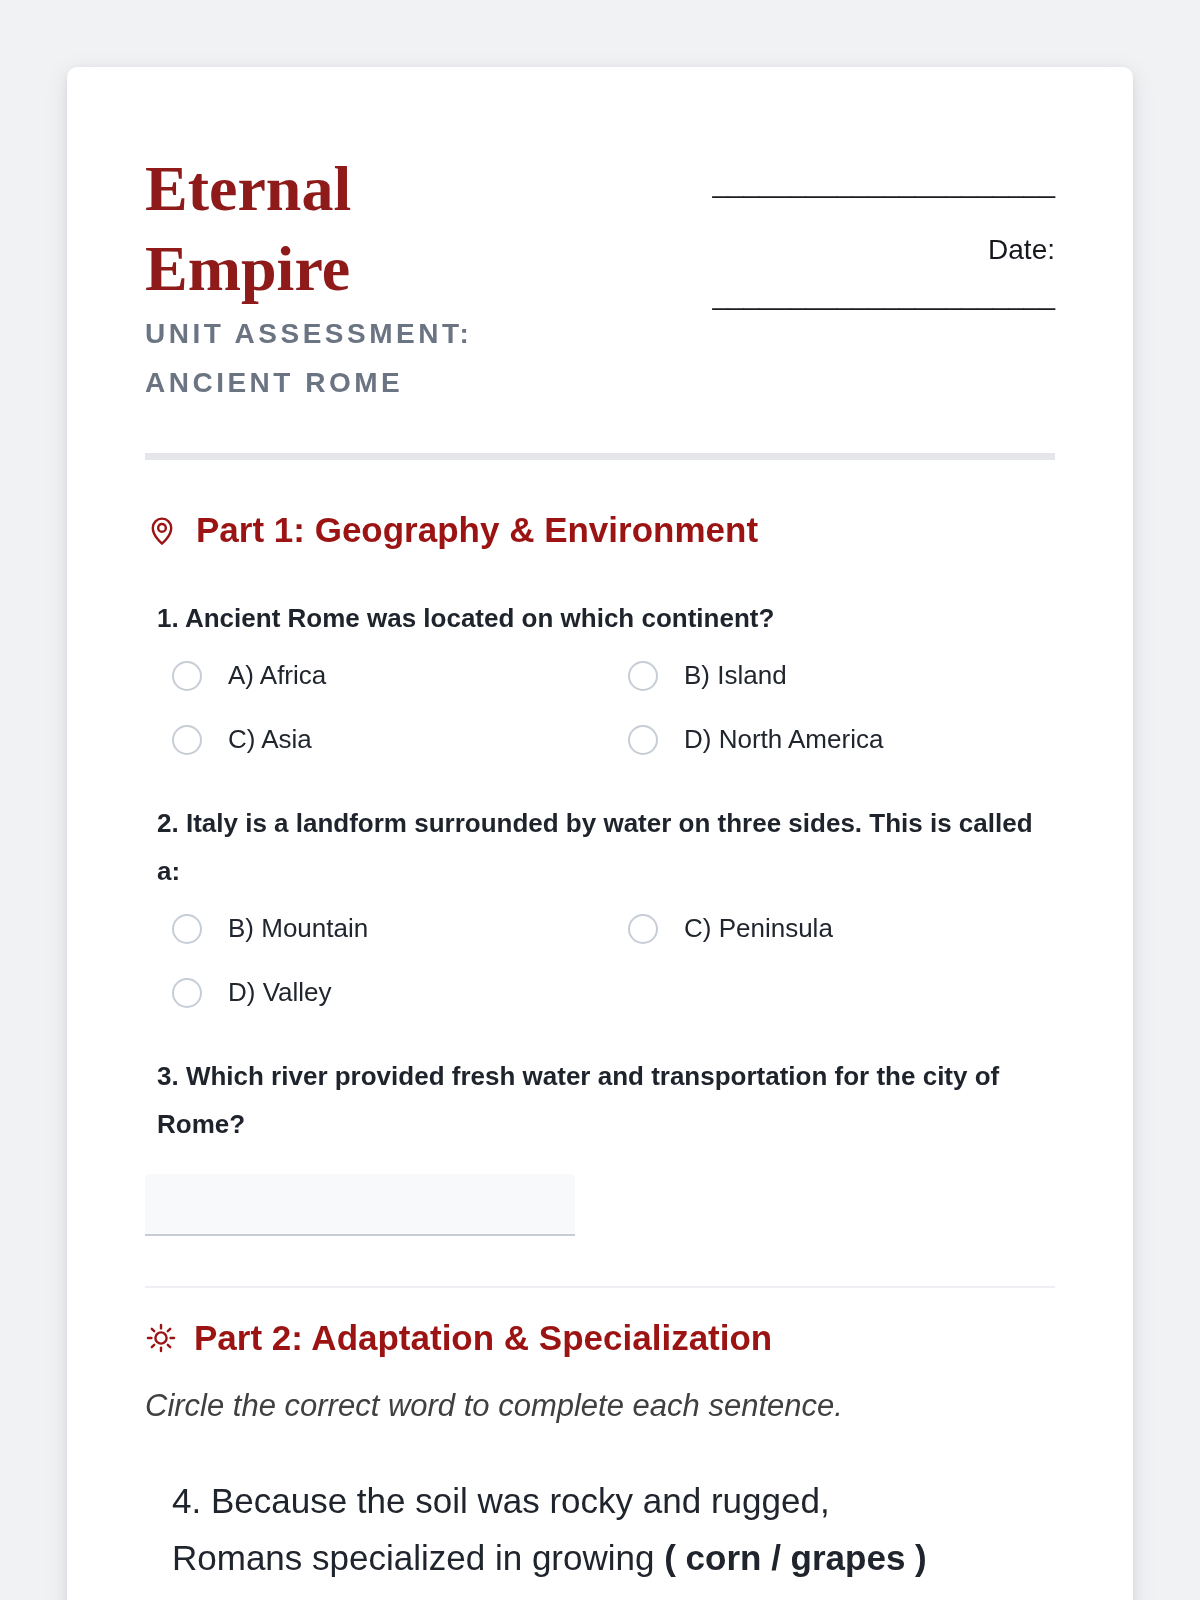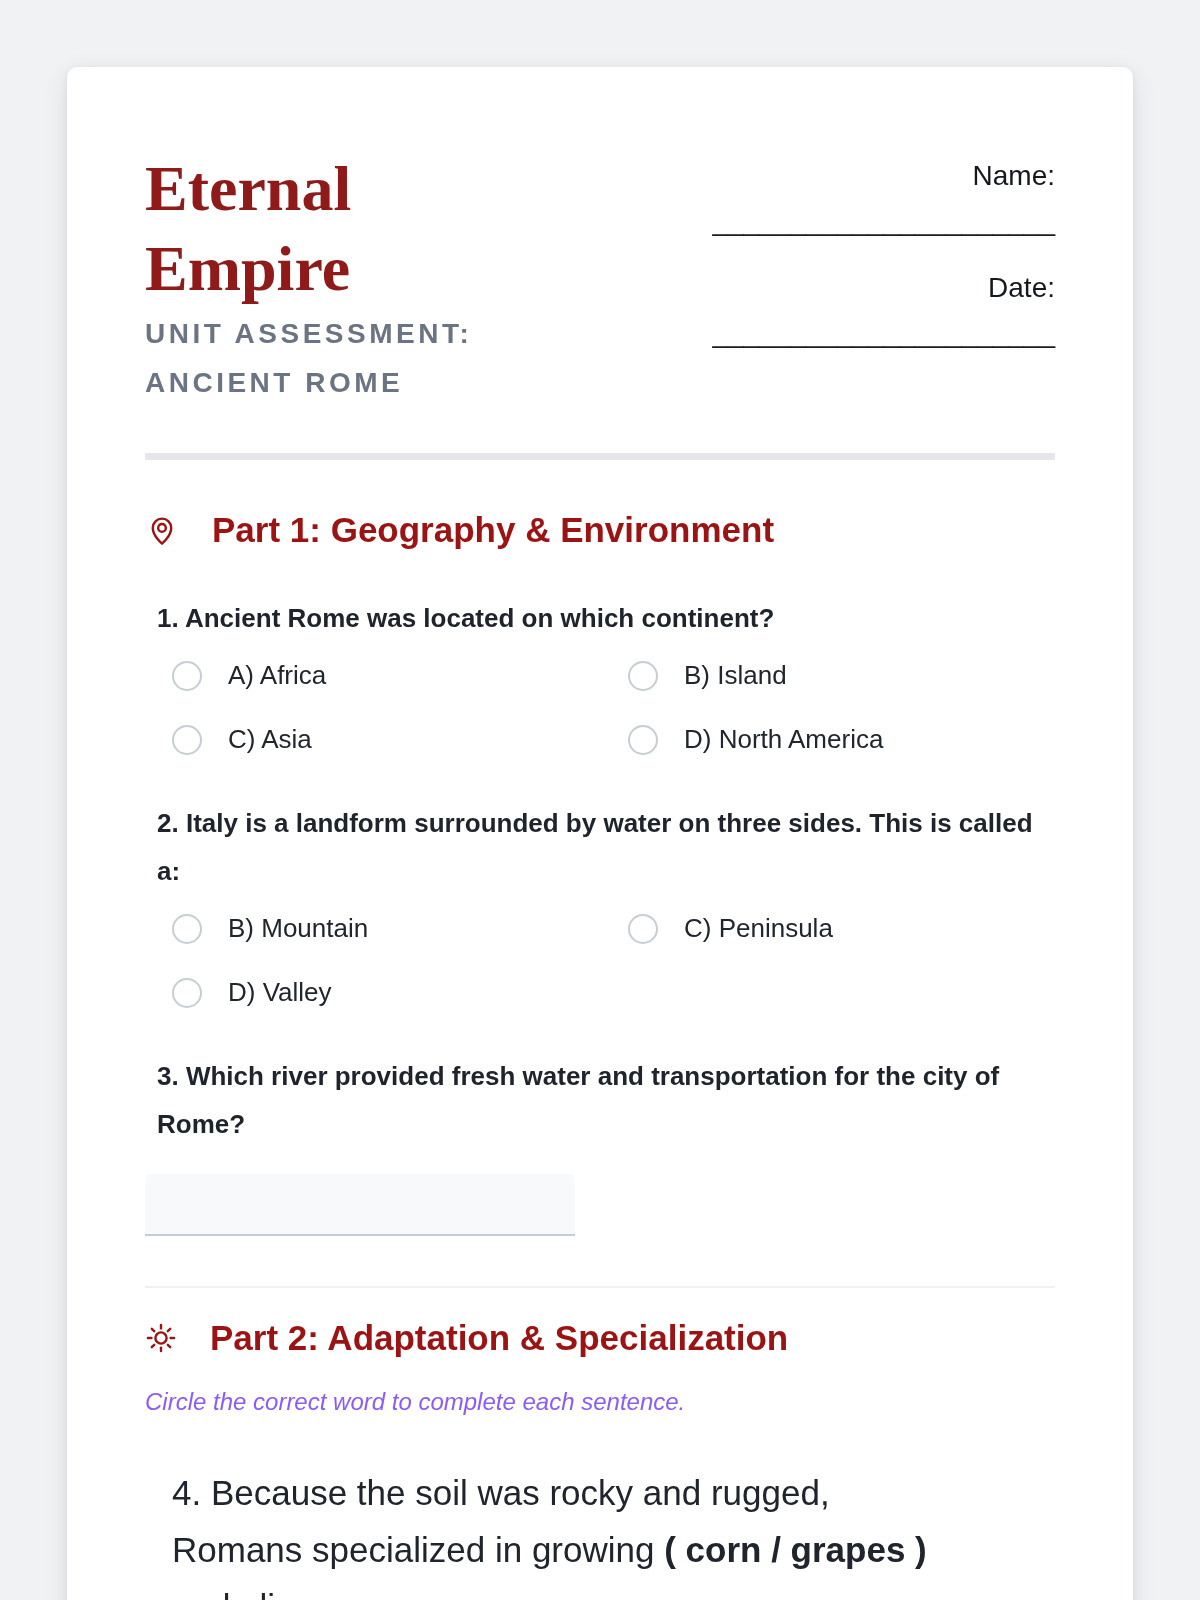--- a/index.html
+++ b/index.html
@@ -48,21 +48,21 @@
     line-height: 40px;
     margin-top: 6px;
     color: #1a1d22;
     white-space: nowrap;
   }
   .divider-thick { height: 7px; background: #e4e6ea; margin: 46px 0 0; }
   .divider-thin  { height: 2px; background: #eef0f3; margin: 50px 0 0; }
   .part-heading {
     display: flex;
     align-items: center;
-    gap: 33px;
+    gap: 17px;
     margin: 50px 0 0;
     font-size: 35px;
     font-weight: 800;
     color: #9b1313;
   }
   .section-2 .part-heading { margin-top: 30px; }
   .part-heading svg { flex: none; }
   .q-text {
     margin: 44px 12px 0;
     font-size: 26px;
@@ -104,23 +104,23 @@
     border-radius: 4px 4px 0 0;
     font-family: "Liberation Sans", sans-serif;
     font-size: 26px;
     color: #1e232c;
     padding: 0 14px;
     box-sizing: border-box;
     outline: none;
   }
   .instruction {
     margin: 30px 0 0;
-    font-size: 24px;
+    font-size: 31px;
     font-style: italic;
-    color: #8b5cf6;
+    color: #404040;
   }
   .p2-item {
     margin: 48px 0 0 27px;
     font-size: 35px;
     line-height: 57px;
     color: #20252d;
     max-width: 775px;
   }
   .p2-item .bold { font-weight: 700; }
 </style>
@@ -134,21 +134,20 @@
       <h1 class="title">
         <span>Eternal</span>
         <span>Empire</span>
       </h1>
       <p class="subtitle">
         <span>UNIT ASSESSMENT:</span>
         <span>ANCIENT ROME</span>
       </p>
     </div>
     <div class="meta">
-      <div class="meta-label">Name:</div>
       <div class="meta-line">______________________</div>
       <div class="meta-label date">Date:</div>
       <div class="meta-line">______________________</div>
     </div>
   </div>
 
   <div class="divider-thick"></div>
 
   <section class="section-1">
     <h2 class="part-heading">

